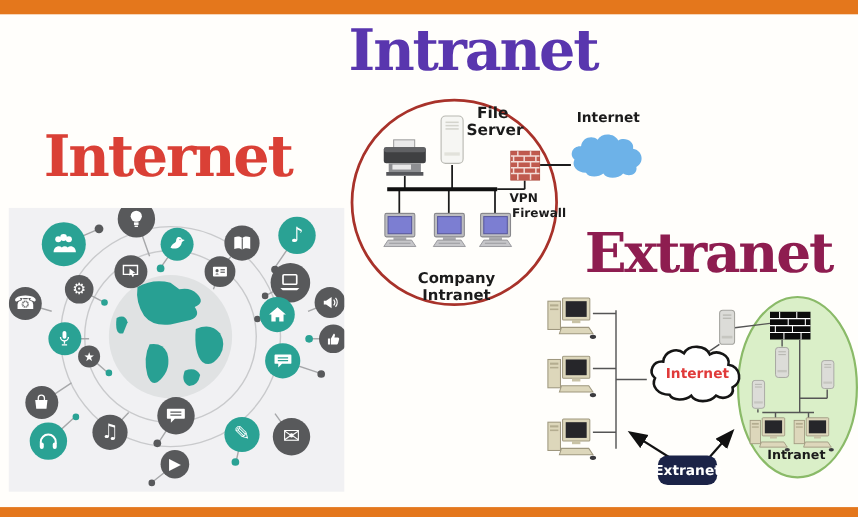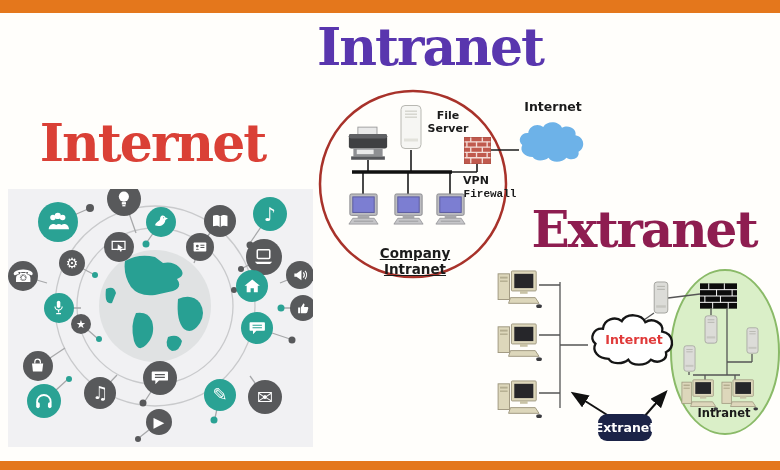--- a/index.html
+++ b/index.html
@@ -9,24 +9,24 @@
   .title{position:absolute;font-family:"DejaVu Serif",serif;font-weight:bold;text-align:center;
     letter-spacing:-2px;white-space:nowrap;}
   #internet-title{left:30px;top:114px;width:245px;font-size:52px;line-height:58px;}
   #intranet-title{left:316px;top:18px;width:228px;font-size:52px;line-height:58px;}
   #extranet-title{left:526px;top:202px;width:236px;font-size:50px;line-height:56px;}
   #internet-panel{left:8px;top:189px;width:305px;height:258px;background:#f1f1f3;overflow:hidden;}
   .net-icon{position:absolute;border-radius:50%;background:var(--bg,#58595b);color:#fff;
     display:flex;align-items:center;justify-content:center;line-height:1;}
   .net-icon svg{width:64%;height:64%;display:block;}
   .lbl{position:absolute;font-weight:bold;color:#1b1b1b;text-align:center;line-height:1.15;}
-  #file-server-lbl{left:424px;top:110px;width:48px;font-size:11px;}
+  #file-server-lbl{left:424px;top:95px;width:48px;font-size:14px;}
   #vpn-lbl1{left:448px;top:175px;width:56px;font-size:11px;}
-  #vpn-lbl2{left:462px;top:188px;width:56px;font-size:11px;font-family:Liberation Mono, monospace;}
-  #company-lbl{left:352px;top:246px;width:126px;font-size:13.5px;text-decoration:underline;}
+  #vpn-lbl2{left:462px;top:188px;width:56px;font-size:11px;}
+  #company-lbl{left:352px;top:246px;width:126px;font-size:13.5px;}
   #intranet-cloud-lbl{left:515px;top:100px;width:76px;font-size:12.5px;}
   #extranet-cloud-lbl{left:594px;top:333px;width:80px;font-size:12.5px;color:#e03a3a;}
   #intranet-zone-lbl{left:695px;top:407px;width:58px;font-size:11.5px;}
   #extranet-badge{left:598px;top:414px;width:54px;height:27px;background:#1b2347;color:#fff;
     border-radius:9px;display:flex;align-items:center;justify-content:center;
     font-weight:bold;font-size:12.5px;}
 </style>
 </head>
 <body>
 

